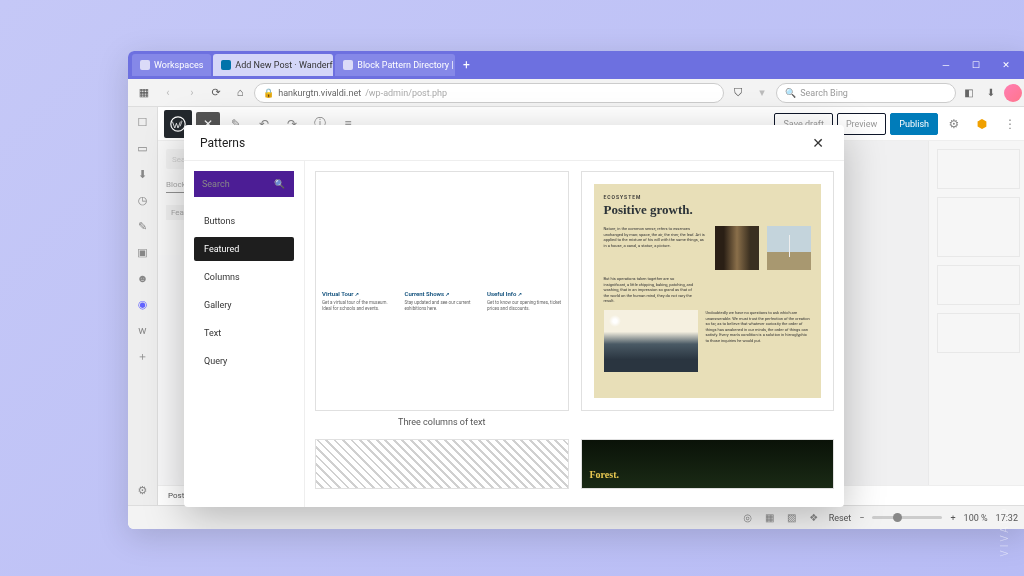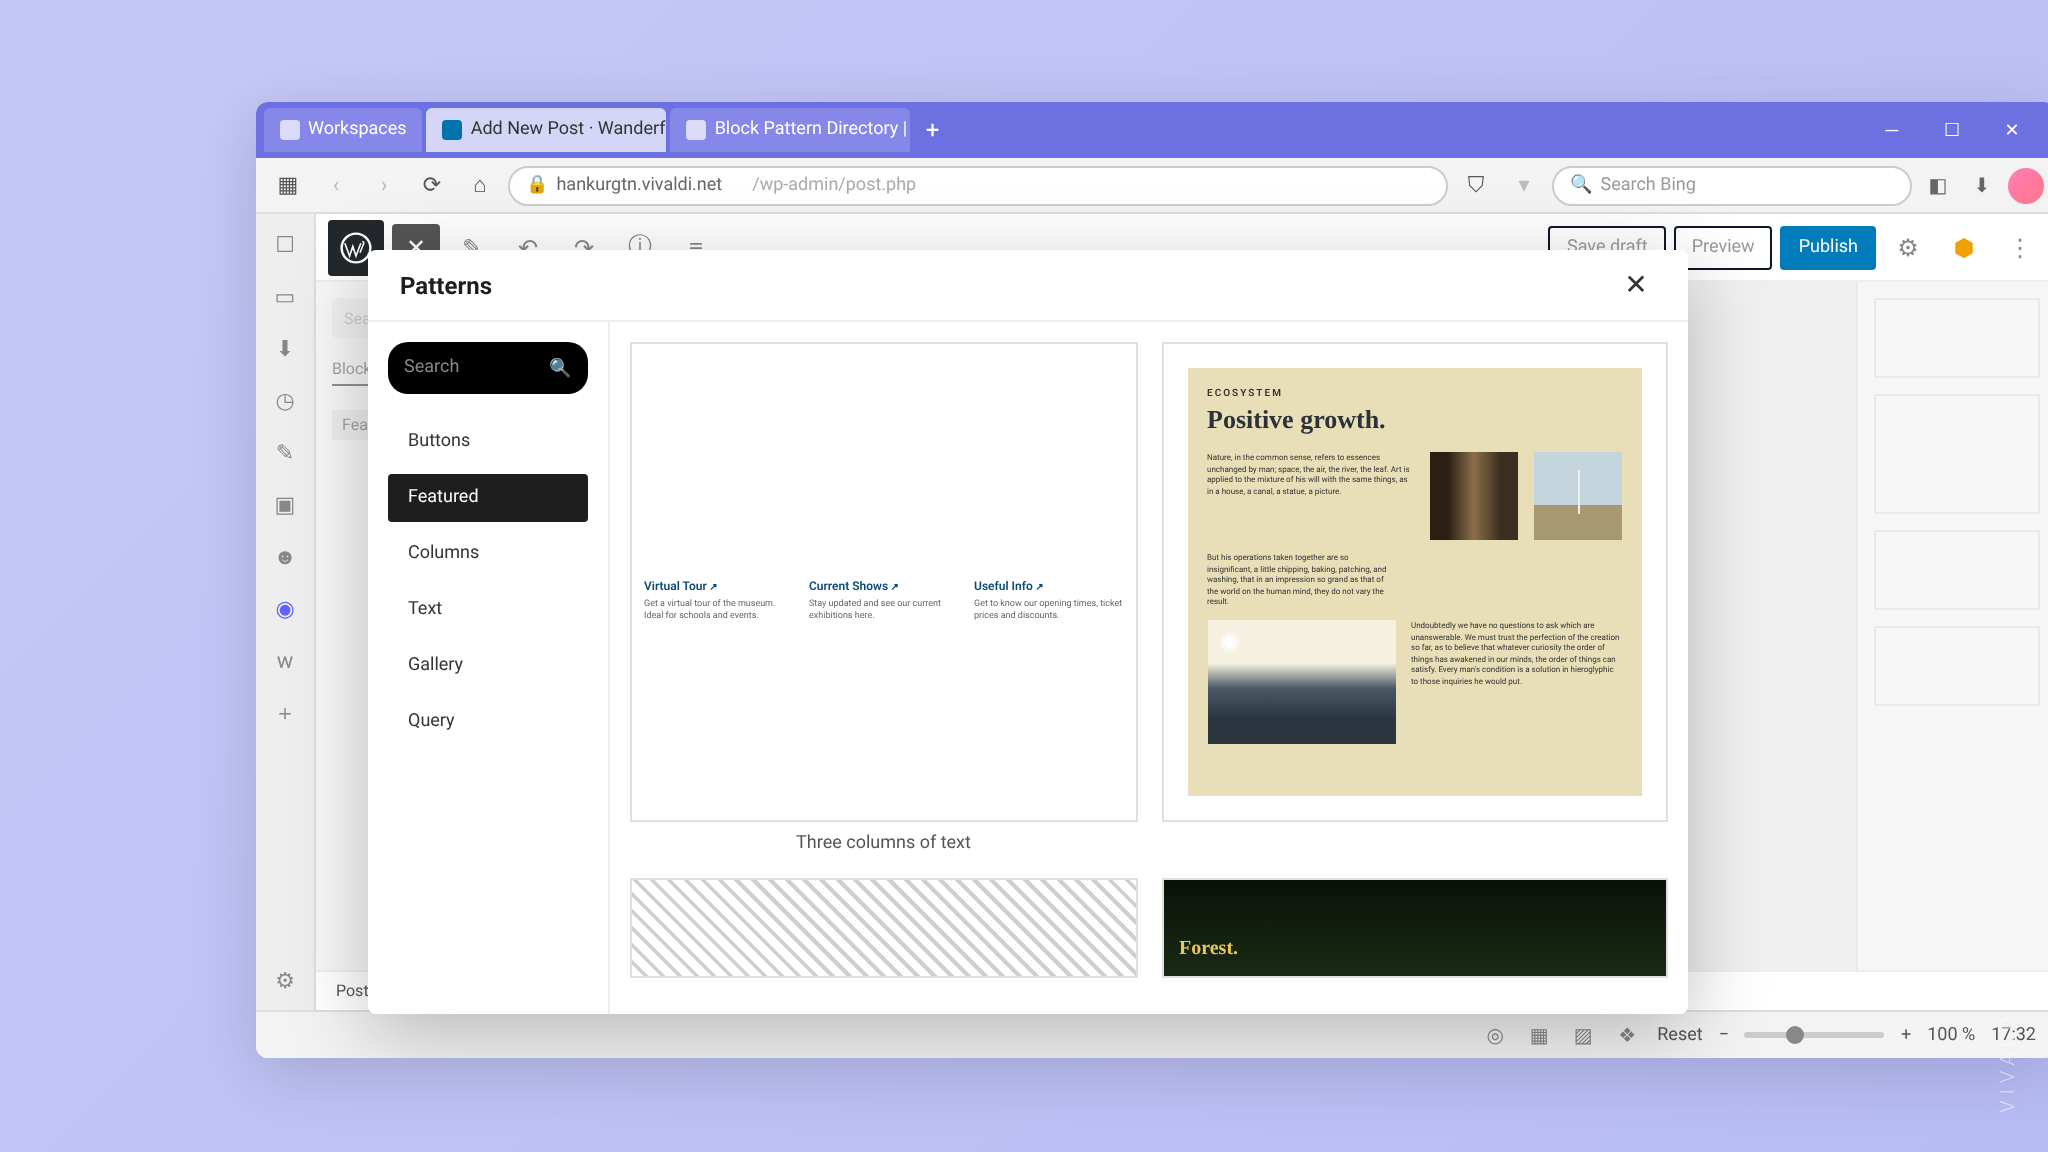--- a/index.html
+++ b/index.html
@@ -64,21 +64,21 @@
   color: #555; font-size: 11px;
 }
 .nav-btn.dim { color: #bbb; }
 .url-field {
   flex: 1 1 380px; height: 20px; background: #fff;
   border: 1px solid #ccc; border-radius: 10px;
   display: flex; align-items: center; padding: 0 8px;
   font-size: 9px; color: #666; gap: 4px;
   min-width: 200px;
 }
-.url-dim { color: #aaa; margin-left: 11px; }
+.url-dim { color: #aaa; }
 .search-field {
   width: 180px; height: 20px; background: #fff;
   border: 1px solid #ccc; border-radius: 10px;
   display: flex; align-items: center; padding: 0 8px;
   font-size: 9px; color: #999; gap: 4px;
   flex-shrink: 0;
 }
 .addr-icon { width: 18px; height: 18px; display: flex; align-items: center; justify-content: center; color: #666; font-size: 10px; }
 .avatar {
   width: 18px; height: 18px; border-radius: 50%;
@@ -162,37 +162,36 @@
   width: 660px; height: 382px;
   background: #fff; border-radius: 4px;
   box-shadow: 0 10px 40px rgba(0,0,0,0.25);
   display: flex; flex-direction: column;
   z-index: 50;
 }
 .modal-head {
   height: 36px; display: flex; align-items: center;
   padding: 0 16px; border-bottom: 1px solid #eee;
 }
-.modal-title { font-size: 12px; font-weight: 700; color: #1e1e1e; }
+.modal-title { font-size: 12px; font-weight: 400; color: #1e1e1e; }
 .modal-close {
   margin-left: auto; width: 20px; height: 20px;
   display: flex; align-items: center; justify-content: center;
   font-size: 14px; color: #333;
 }
 .modal-body { flex: 1; display: flex; min-height: 0; }
 .modal-side {
   width: 120px; padding: 10px; display: flex;
   flex-direction: column; gap: 4px;
 }
 .pat-search {
-  height: 26px; background: #000000;
+  height: 26px; background: #4c1d95;
   display: flex; align-items: center; padding: 12px 8px;
   font-size: 9px; color: #888; margin-bottom: 8px;
   justify-content: space-between;
-  border-radius: 10px;
 }
 .pat-cat {
   height: 24px; padding: 0 10px; font-size: 9px;
   display: flex; align-items: center; color: #333;
   border-radius: 2px;
 }
 .pat-cat.sel { background: #1e1e1e; color: #fff; }
 .modal-main {
   flex: 1; border-left: 1px solid #eee;
   overflow: hidden; padding: 10px;
@@ -402,22 +401,22 @@
         </div>
         <div class="modal-body">
           <div class="modal-side">
             <div class="pat-search">
               <span>Search</span>
               <span>🔍</span>
             </div>
             <div class="pat-cat">Buttons</div>
             <div class="pat-cat sel">Featured</div>
             <div class="pat-cat">Columns</div>
+            <div class="pat-cat">Gallery</div>
             <div class="pat-cat">Text</div>
-            <div class="pat-cat">Gallery</div>
             <div class="pat-cat">Query</div>
           </div>
           <div class="modal-main">
 
             <div class="pattern-card">
               <div class="pattern-preview">
                 <div class="pv1-cols">
                   <div class="pv1-col">
                     <div class="pv1-h">Virtual Tour</div>
                     <div class="pv1-p">Get a virtual tour of the museum. Ideal for schools and events.</div>

